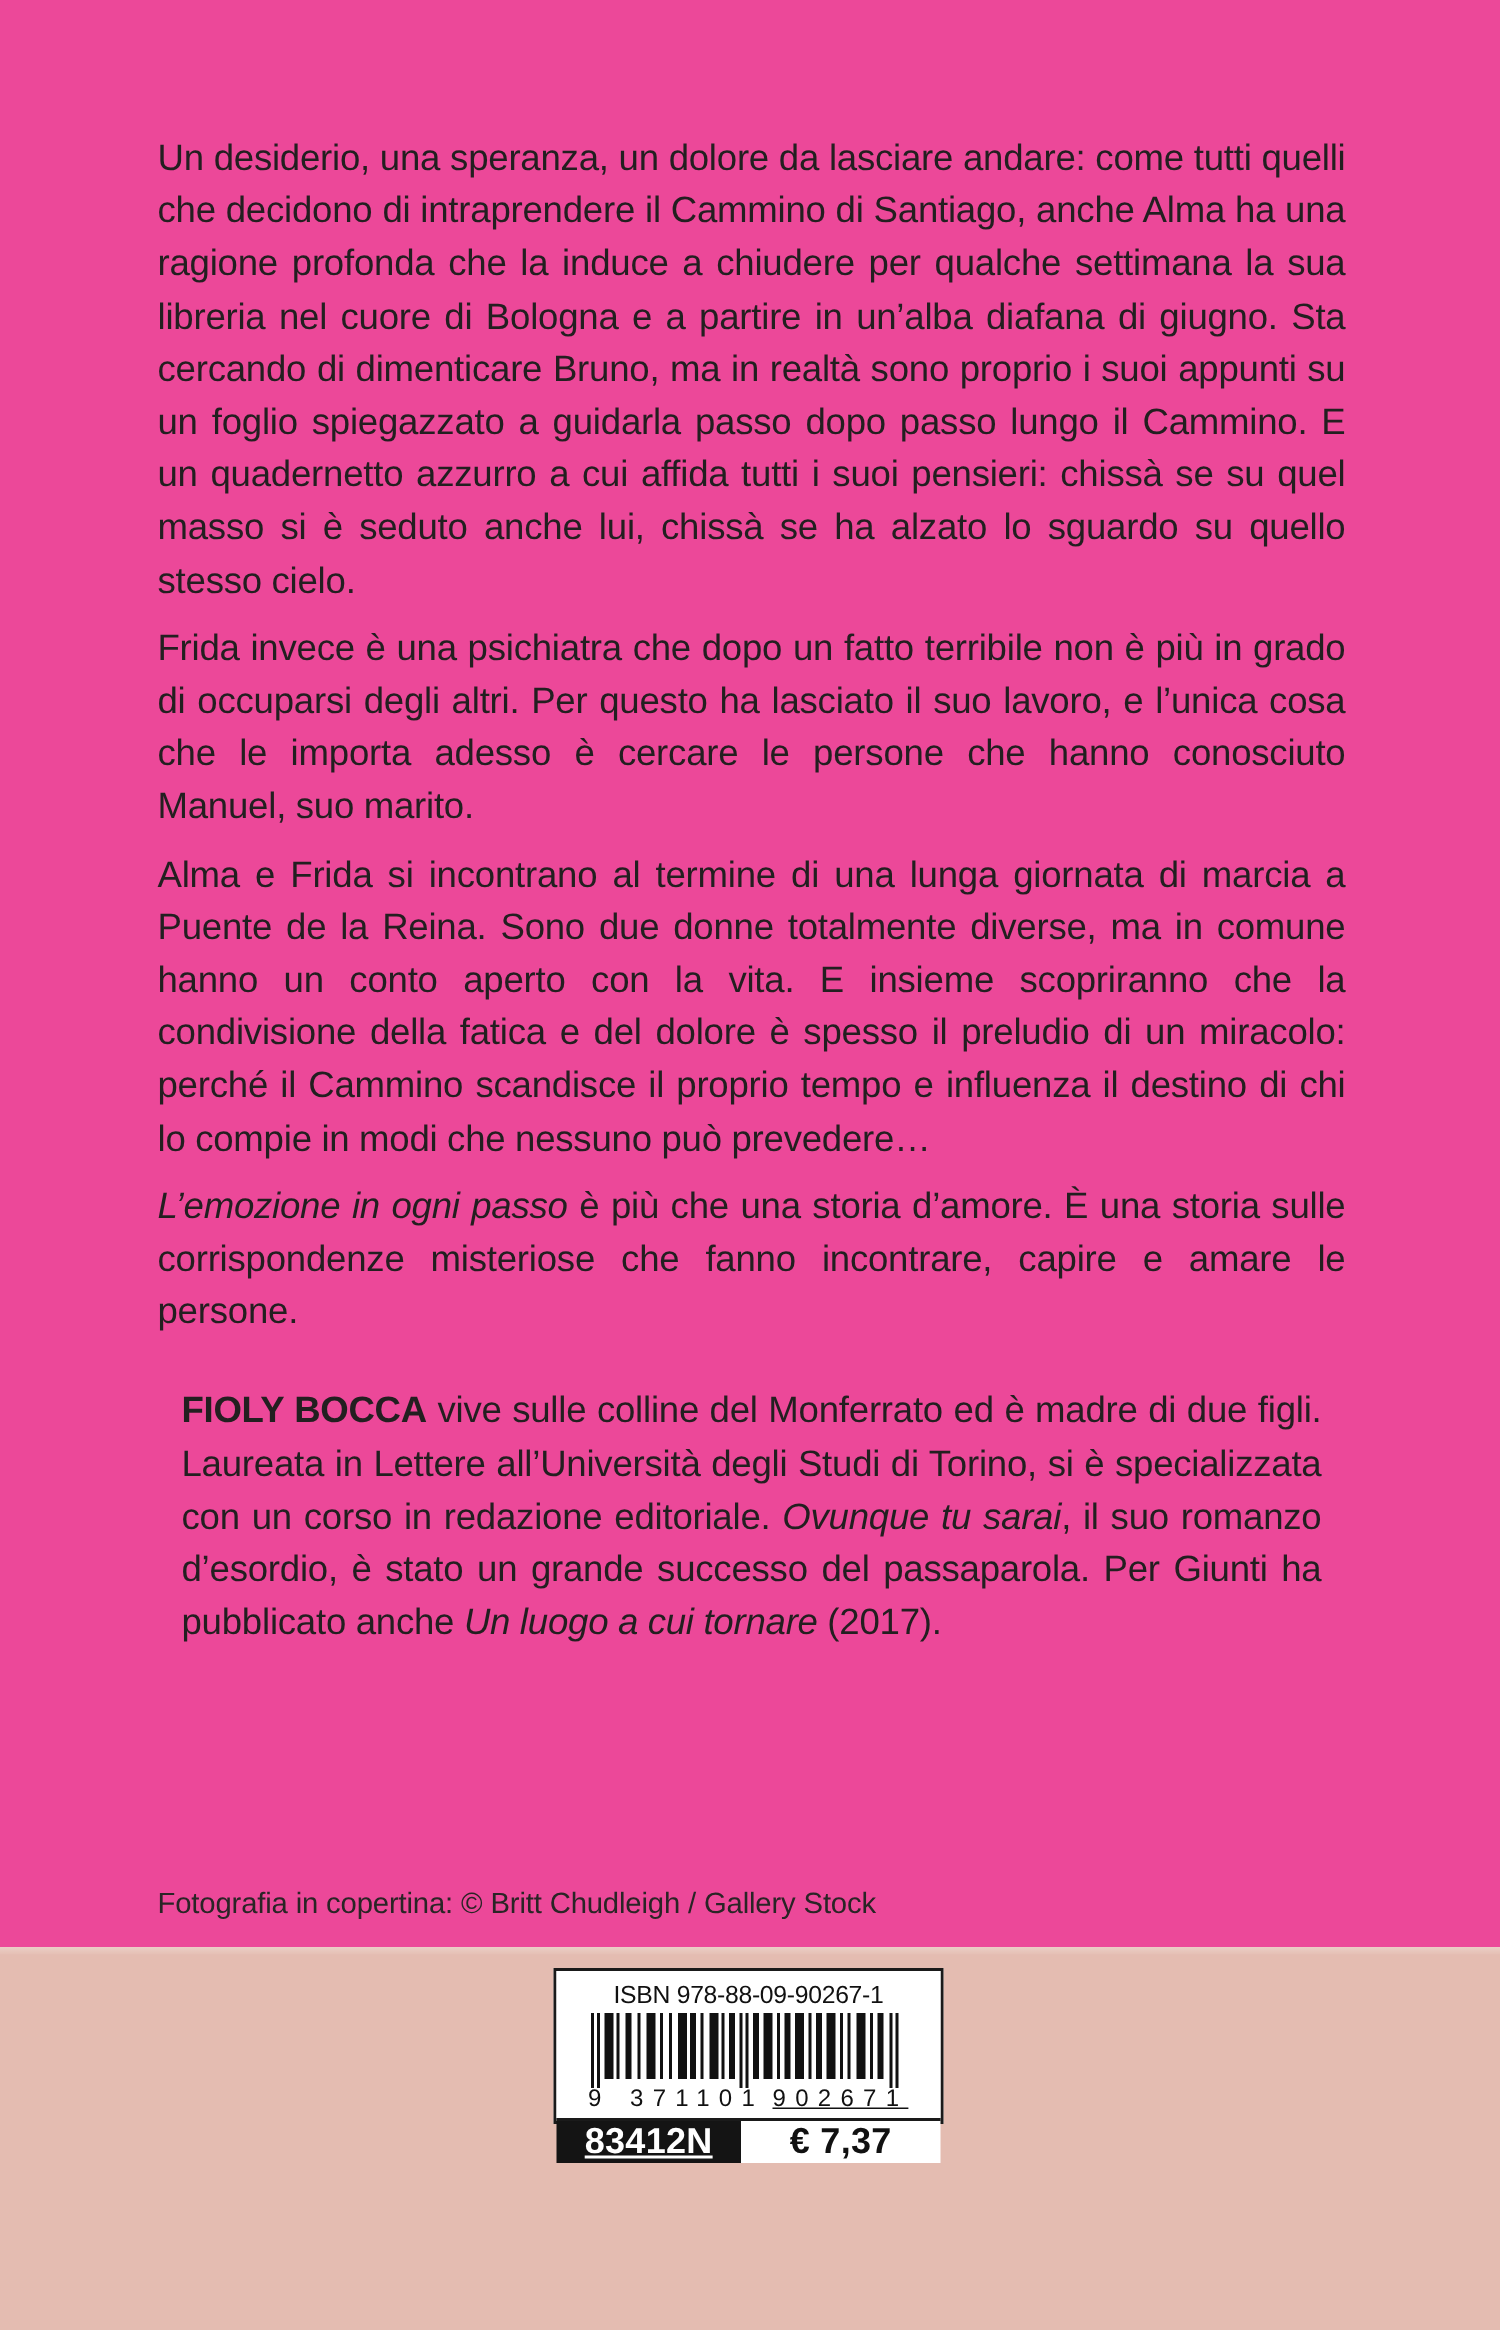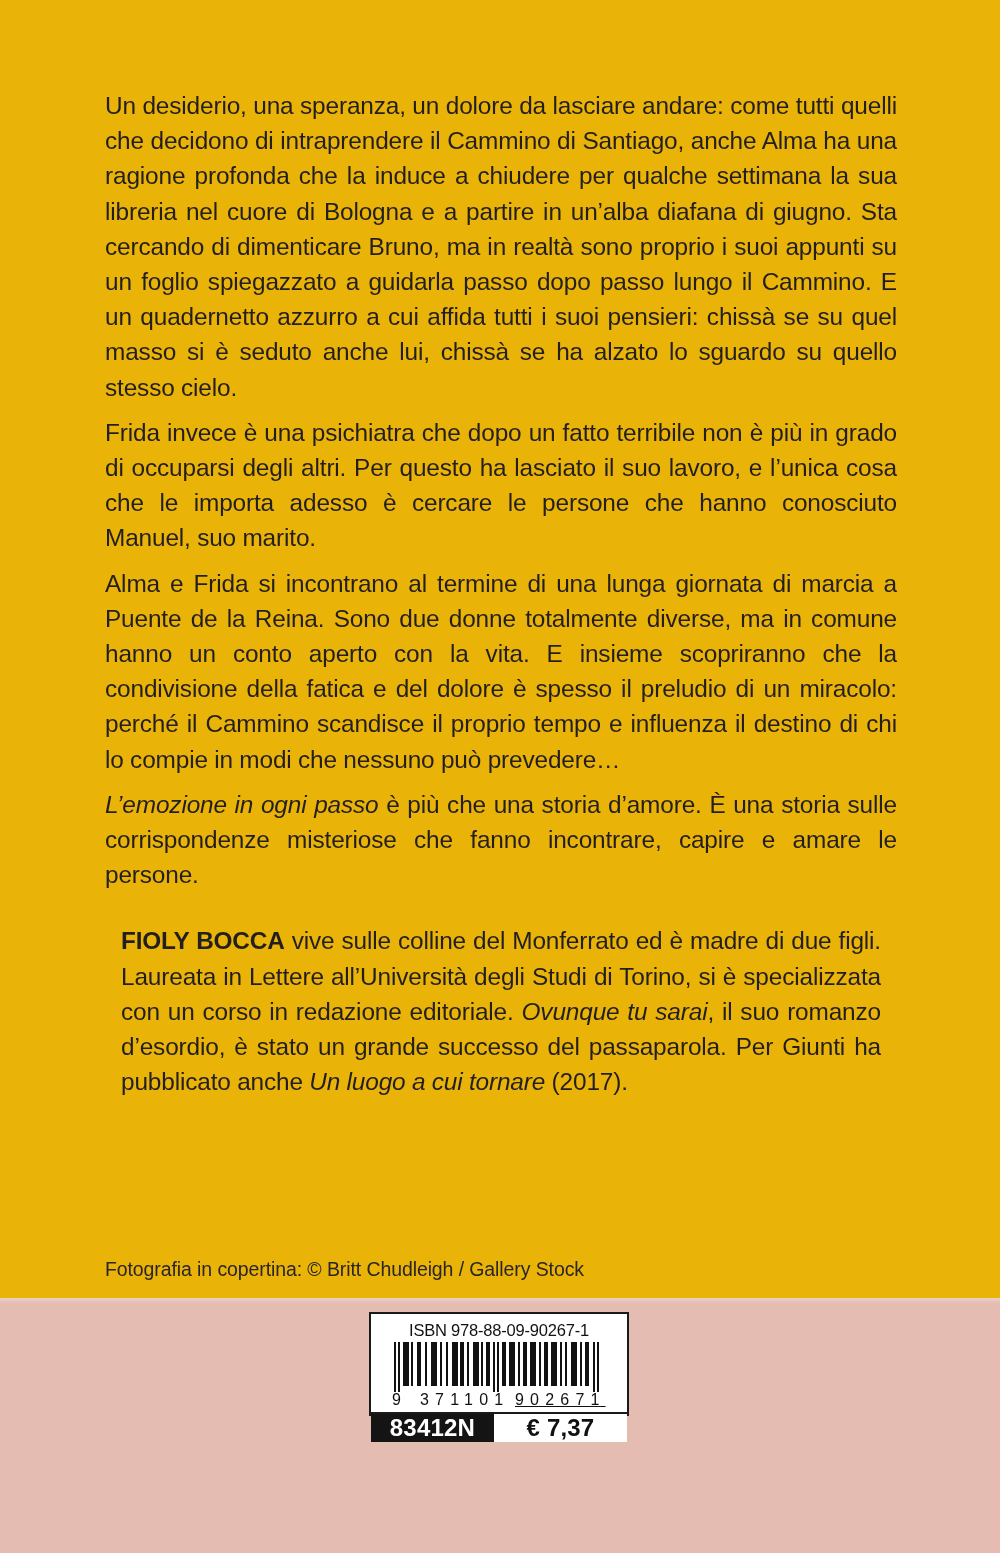--- a/index.html
+++ b/index.html
@@ -13,21 +13,21 @@
     background: #eccec6;
     overflow: hidden;
     position: relative;
   }
 
   .cover {
     position: absolute;
     inset: 0;
     width: 1000px;
     height: 1553px;
-    background: #eab308;
+    background: #ec4899;
   }
 
   
   .bottom-band {
     position: absolute;
     left: 0;
     right: 0;
     top: 1303px;
     height: 250px;
     background: #e4bcb1;
@@ -172,20 +172,21 @@
   .code-cell {
     flex: 0 0 48%;
     background: #141414;
     color: #ffffff;
     font-size: 24px;
     font-weight: 700;
     display: flex;
     align-items: center;
     justify-content: center;
     letter-spacing: 0.2px;
+    text-decoration: underline;
   }
   .price-cell {
     flex: 1 1 auto;
     background: #ffffff;
     color: #111111;
     font-size: 24px;
     font-weight: 700;
     display: flex;
     align-items: center;
     justify-content: center;

